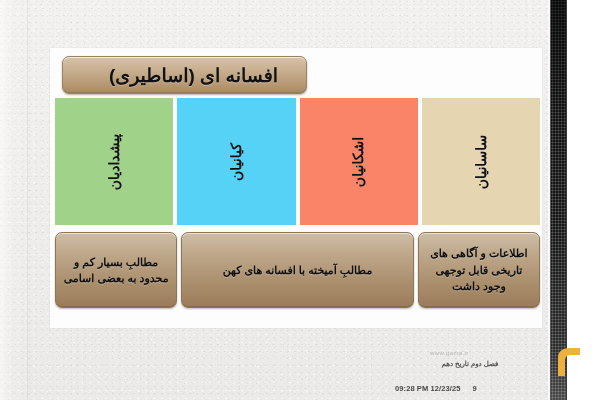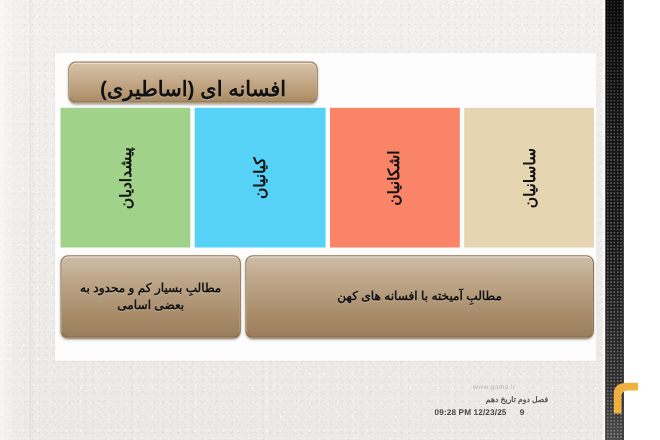--- a/index.html
+++ b/index.html
@@ -105,22 +105,23 @@
     position: absolute;
     left: 62px; top: 56px;
     width: 225px; height: 36px;
     border-radius: 7px;
     background: linear-gradient(180deg, #d6c3a7 0%, #cbb496 28%, #b99b77 72%, #a78963 100%);
     box-shadow: inset 0 1px 0 rgba(255,255,255,.65),
                 inset 0 -1px 0 rgba(0,0,0,.12),
                 0 1px 2px rgba(0,0,0,.30);
     border: 1px solid #9d8260;
     display: flex;
-    align-items: flex-end;
+    align-items: center;
     justify-content: center;
+    padding-left: 18px;
   }
   .title-text {
     font-size: 19px;
     font-weight: bold;
     color: #111111;
     letter-spacing: .2px;
     direction: rtl;
     white-space: nowrap;
     text-shadow: 0 1px 0 rgba(255,255,255,.25);
   }
@@ -200,21 +201,21 @@
     color: #55534f;
     letter-spacing: .2px;
     line-height: 1.25;
   }
   .footer-meta {
     display: flex;
     flex-direction: row-reverse;
     align-items: baseline;
     justify-content: flex-start;
     gap: 12px;
-    margin-top: 1px;
+    margin-top: 15px;
   }
   .footer-time {
     font-size: 7.5px;
     font-weight: bold;
     color: #4a4845;
     direction: ltr;
     letter-spacing: .1px;
   }
   .footer-page {
     font-size: 7.5px;
@@ -268,20 +269,23 @@
   <div class="desc-row">
 
     <div class="desc-box desc-nar">
       <span class="desc-text">مطالبِ بسیار کم و محدود به بعضی اسامی</span>
     </div>
 
     <div class="desc-box desc-wide">
       <span class="desc-text">مطالبِ آمیخته با افسانه های کهن</span>
     </div>
 
+    <div class="desc-box desc-nar">
+      <span class="desc-text">اطلاعات و آگاهی های تاریخی قابل توجهی وجود داشت</span>
+    </div>
 
   </div>
 
   <div class="strip-sheen"></div>
   <div class="right-white"></div>
   <div class="right-strip"></div>
 
   <div class="logo-swoosh">
     <svg width="26" height="42" viewBox="0 0 26 42" xmlns="http://www.w3.org/2000/svg">
       <path d="M2 12 C2 5, 7 2, 14 2 L24 2 L24 9 L15 9 C11 9, 9 11, 9 15 L9 30 L2 30 Z" fill="#f0b040"></path>

